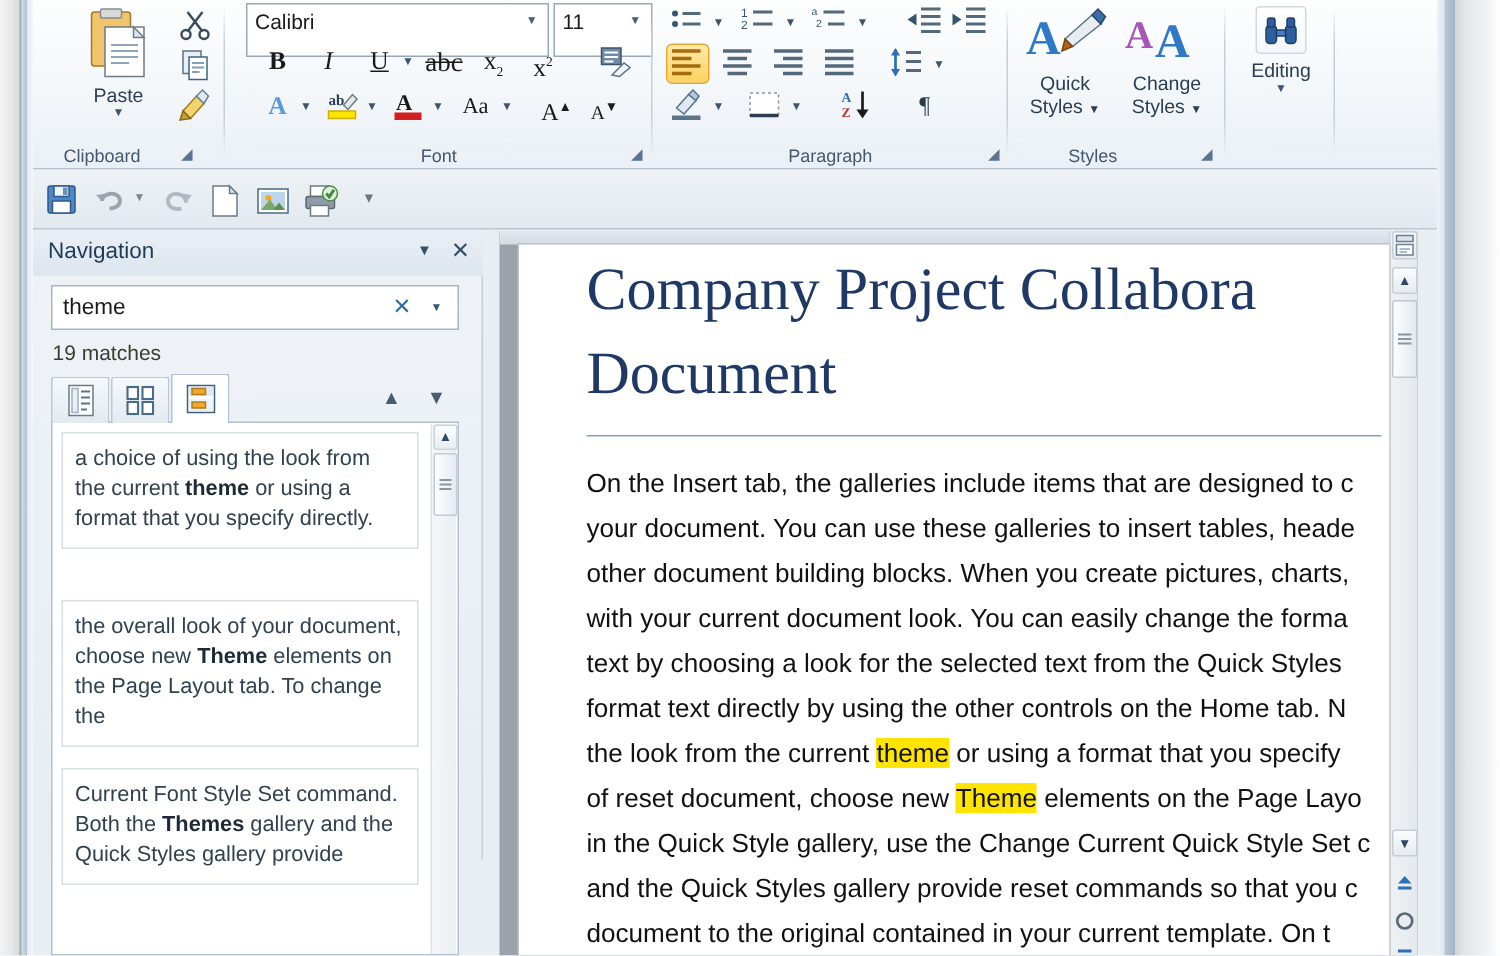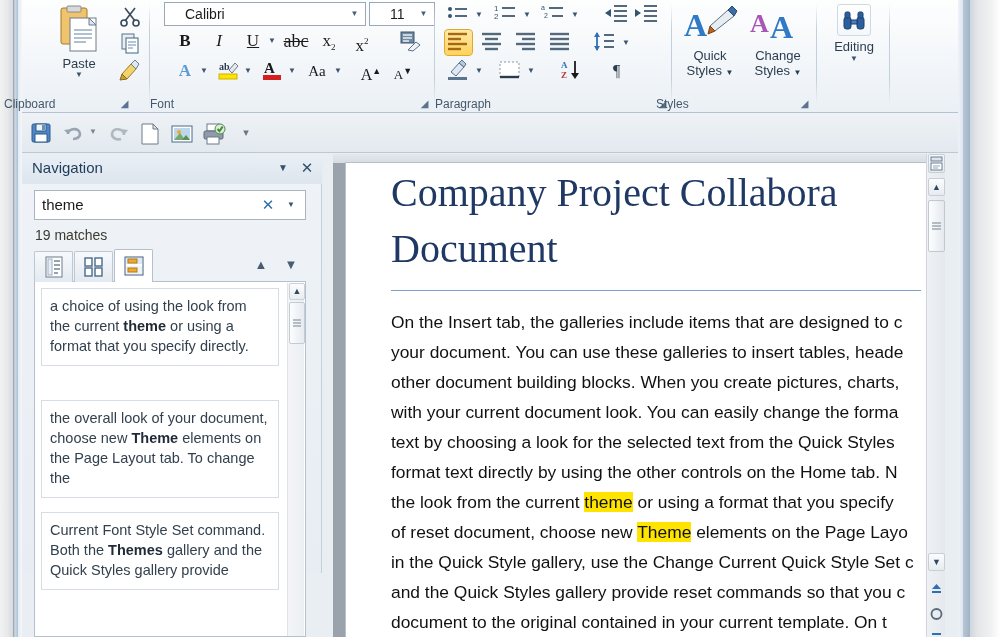--- a/index.html
+++ b/index.html
@@ -47,21 +47,21 @@
   .ribbon {
     position: absolute; left: 22px; top: 0; width: 936px; height: 113px;
     background: linear-gradient(to bottom,#fdfefe 0%, #f4f7fa 52%, #eaf0f5 100%);
     border-bottom: 1px solid #b4c2cf;
   }
   .rgroup {
     position: absolute; top: 0; height: 113px;
   }
   .rgroup .glabel {
     position: absolute; bottom: 2px; left: 0; width: 100%;
-    text-align: left; font-size: 12px; color: #45586b;
+    text-align: center; font-size: 12px; color: #45586b;
     font-family: "Liberation Sans", sans-serif;
   }
   .gsep {
     position: absolute; top: 4px; width: 1px; height: 100px;
     background: linear-gradient(to bottom, rgba(180,195,210,0), #c3cfdb 25%, #c3cfdb 75%, rgba(180,195,210,0));
   }
   .dlauncher {
     position: absolute; bottom: 3px; width: 13px; height: 13px;
     font-size: 10px; color: #5b7290; line-height: 13px; text-align: center;
     cursor: pointer;
@@ -77,22 +77,22 @@
   .paste-arrow { font-size: 8px; color: #3d566e; line-height: 7px; }
 
   .sm-btn {
     position: absolute; width: 24px; height: 24px; border-radius: 3px;
     cursor: pointer; text-align: center;
   }
 
   
   .combo {
     position: absolute; background: #fff; border: 1px solid #9aa7b4;
-    height: 24px; font-size: 14px; color: #1c1c1c; line-height: 22px;
-    padding-left: 20px; cursor: text;
+    height: 36px; font-size: 14px; color: #1c1c1c; line-height: 22px;
+    padding-left: 5px; cursor: text;
   }
   .combo .carat {
     position: absolute; right: 4px; top: 0; width: 13px; height: 22px;
     line-height: 22px; font-size: 8px; color: #4a6076; text-align: center; cursor: pointer;
   }
 
   .fbtn {
     position: absolute; width: 26px; height: 26px; border-radius: 3px;
     text-align: center; line-height: 26px; cursor: pointer;
     font-size: 17px; color: #1a1a1a;

